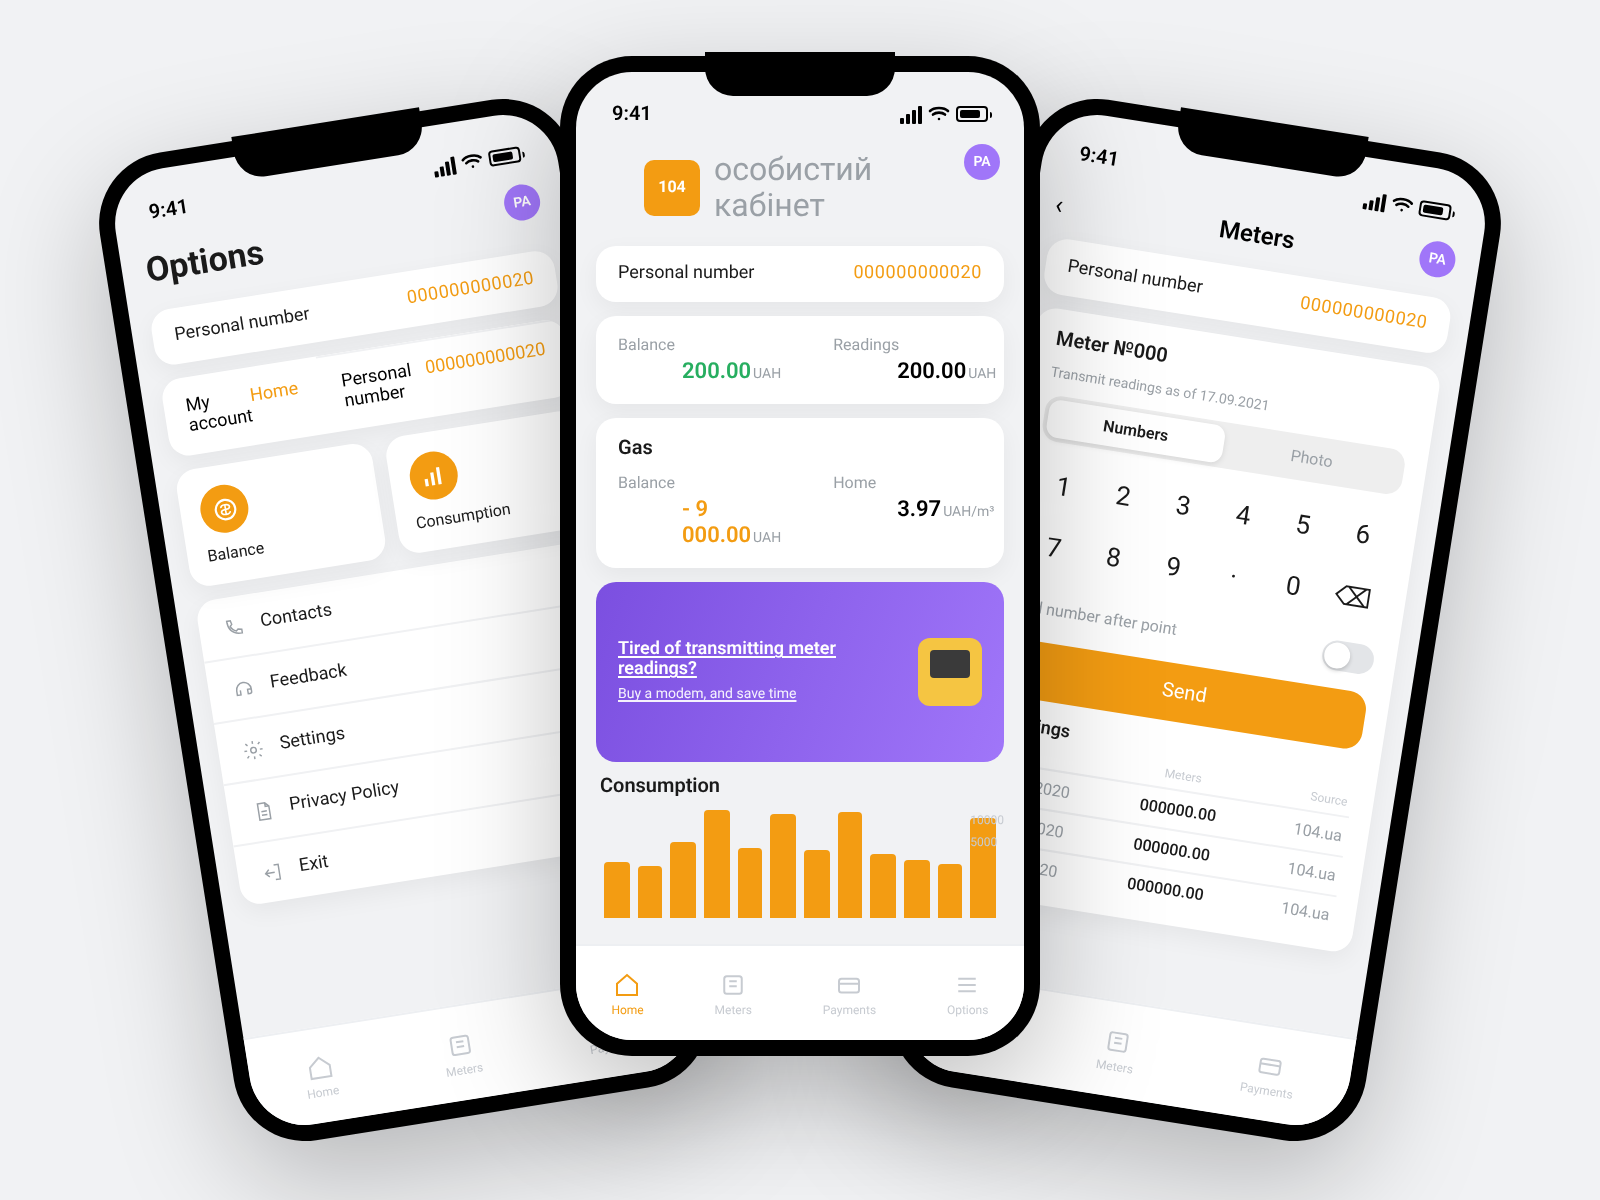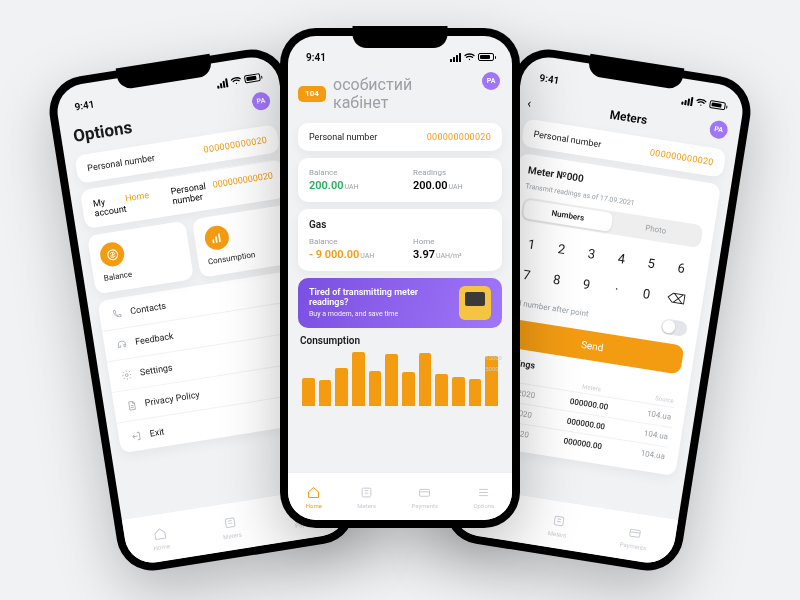--- a/index.html
+++ b/index.html
@@ -82,33 +82,33 @@
   .tile .icon svg{width:13px;height:13px;fill:#fff;}
   .tile .caption{font-size:8px;color:var(--text-dark);}
   .menu-list{background:var(--card);border-radius:10px;box-shadow:var(--shadow);overflow:hidden;}
   .menu-list>div{padding:9px 11px;font-size:9px;color:var(--text-dark);display:flex;align-items:center;gap:8px;}
   .menu-list>div+div{border-top:1px solid #F0F1F3;}
   .mi{width:12px;height:12px;display:inline-flex;align-items:center;justify-content:center;}
   .mi svg{width:11px;height:11px;stroke:var(--text-gray);fill:none;stroke-width:1.6;}
   
   
   .brand{display:flex;align-items:center;gap:7px;margin:6px 0 10px;}
-  .brand-logo{width:28px;height:16px;background:var(--orange);border-radius:5px;display:flex;align-items:center;justify-content:center;color:#fff;font-size:8px;font-weight:700;line-height:1;text-align:left;}
+  .brand-logo{width:28px;height:28px;background:var(--orange);border-radius:5px;display:flex;align-items:center;justify-content:center;color:#fff;font-size:8px;font-weight:700;line-height:1;text-align:left;margin-left:24px;}
   .brand-text{font-size:16px;color:var(--text-gray);line-height:1.15;}
   .section-card{background:var(--card);border-radius:10px;padding:10px 11px;margin-bottom:7px;box-shadow:var(--shadow);}
   .section-card h4{font-size:10px;font-weight:600;color:var(--text-dark);margin-bottom:7px;}
   .two-col{display:flex;gap:26px;}
   .two-col .col{flex:1;}
   .two-col .lbl{font-size:8px;color:var(--text-gray);margin-bottom:2px;}
-  .two-col .val{font-size:11px;font-weight:600;}
+  .two-col .val{font-size:11px;font-weight:600;margin-left:32px;}
   .two-col .unit{font-size:7px;font-weight:400;color:var(--text-gray);margin-left:1px;}
   .banner{
     background:linear-gradient(110deg,var(--purple) 0%,var(--purple2) 100%);
-    border-radius:10px;padding:8px 11px;margin-bottom:7px;
-    display:flex;align-items:center;justify-content:space-between;gap:8px;color:#fff;
+    border-radius:10px;padding:28px 11px;margin-bottom:7px;
+    display:flex;align-items:center;justify-content:space-between;gap:8px;color:#fff;text-decoration:underline;
   }
   .banner .banner-title{font-size:9px;font-weight:600;margin-bottom:3px;}
   .banner .banner-sub{font-size:7px;opacity:0.92;}
   .banner-modem{width:34px;height:34px;background:#F5C542;border-radius:6px;position:relative;}
   .banner-modem::before{content:"";position:absolute;inset:6px 6px 14px;background:#3A3A3A;border-radius:2px;}
   .banner-modem::after{content:"";position:absolute;left:6px;right:6px;bottom:6px;height:3px;display:flex;}
   .consumption-title{font-size:10px;font-weight:600;margin:2px 2px 6px;color:var(--text-dark);}
   .chart{position:relative;height:54px;display:flex;align-items:flex-end;gap:4px;padding:0 4px;}
   .chart .bar{flex:1;background:var(--orange);border-radius:2px 2px 0 0;}
   .chart-legend{position:absolute;right:0;top:2px;font-size:6px;color:var(--text-light);}

